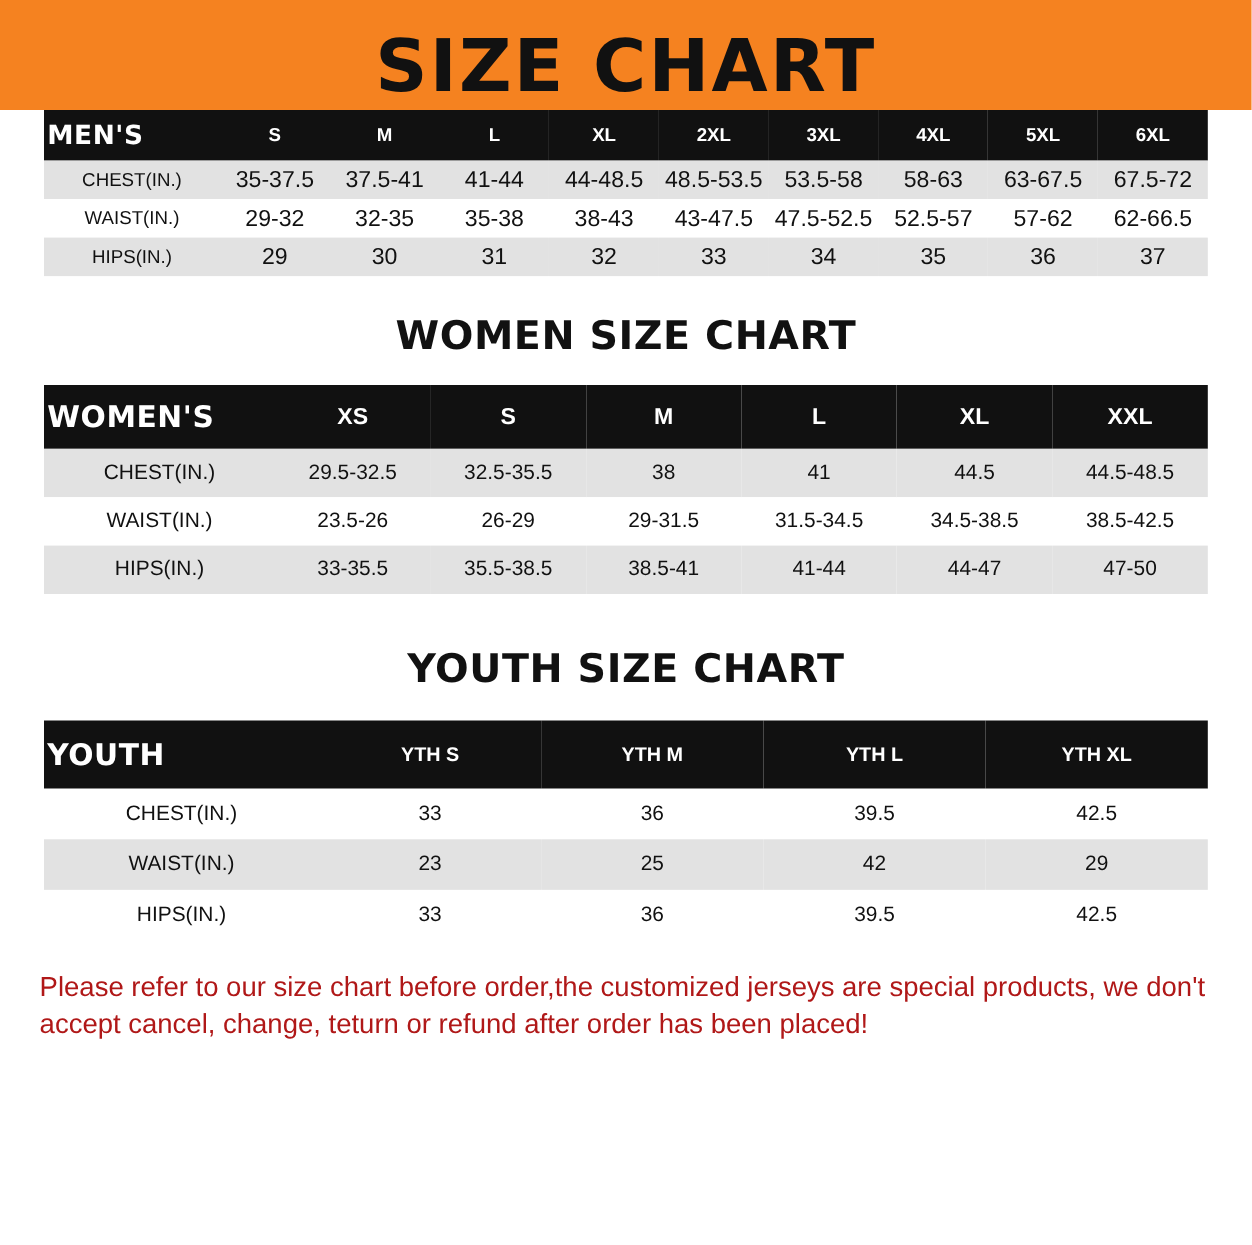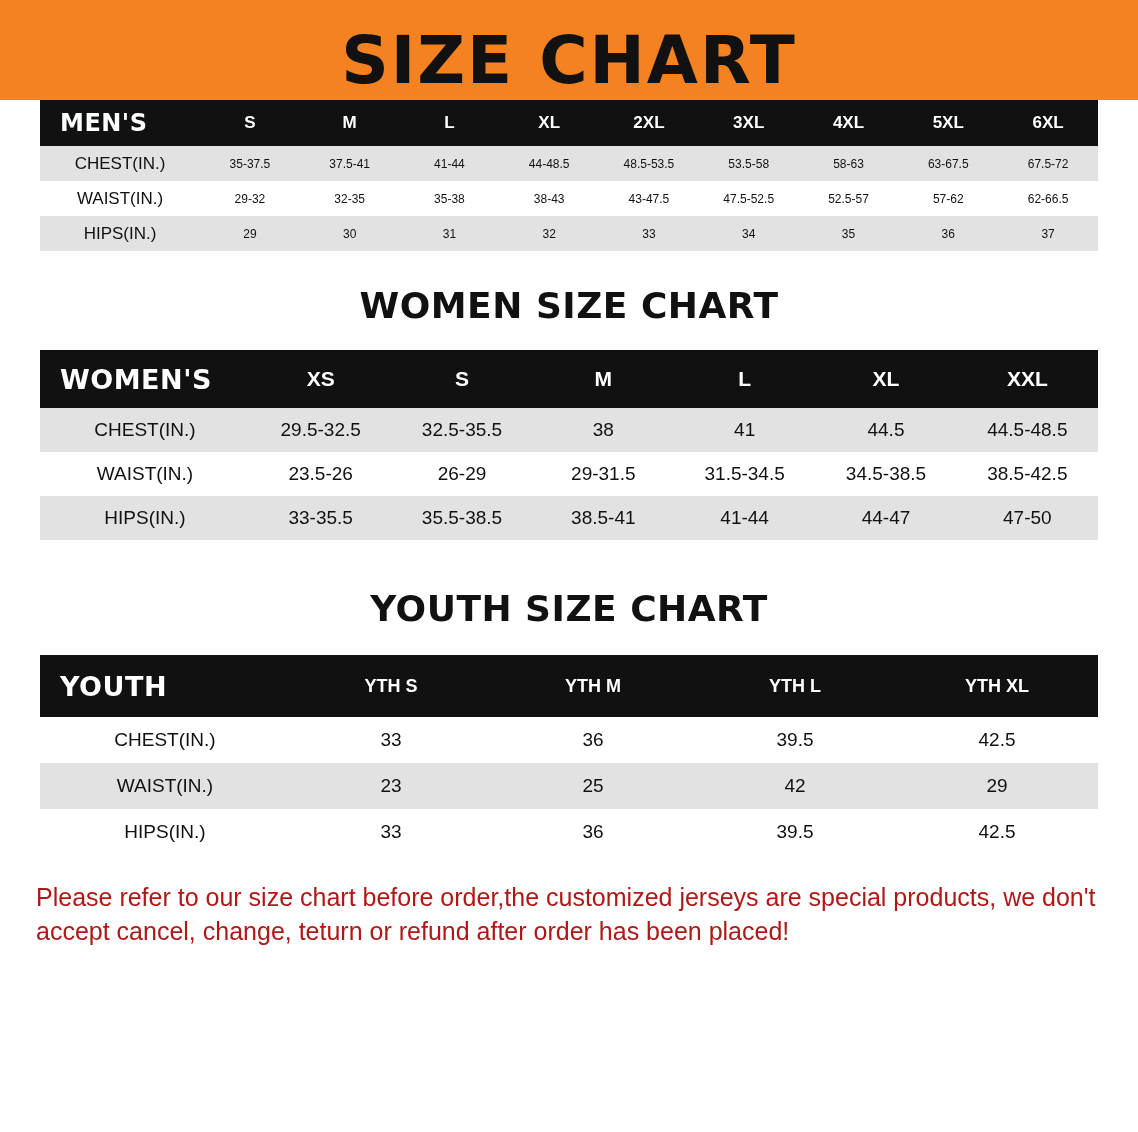--- a/index.html
+++ b/index.html
@@ -63,36 +63,36 @@
     white-space: nowrap;
   }
   
   table.size-table thead tr { background: #111111; }
   table.size-table thead th {
     color: #ffffff;
     font-weight: bold;
   }
   table.size-table thead th.corner {
     text-align: left;
-    padding-left: 20px;
+    padding-left: 3px;
     font-family: "DejaVu Sans", sans-serif;
     letter-spacing: 0.5px;
   }
   
   table.size-table tbody tr.shade { background: #e2e2e2; }
   table.size-table tbody tr.plain { background: #ffffff; }
   table.size-table tbody td.rowhead {
     text-align: center;
     font-weight: normal;
   }
 
   
   #men-table thead th { font-size: 17px; height: 46px; }
   #men-table thead th.corner { font-size: 24px; }
-  #men-table tbody td { font-size: 12px; height: 35px; }
+  #men-table tbody td { font-size: 21px; height: 35px; }
   #men-table tbody td.rowhead { font-size: 17px; }
   #men-table col.c0 { width: 160px; }
 
   
   #women-table thead th { font-size: 21px; height: 58px; }
   #women-table thead th.corner { font-size: 27px; }
   #women-table tbody td { font-size: 19px; height: 44px; }
   #women-table col.c0 { width: 210px; }
 
   

